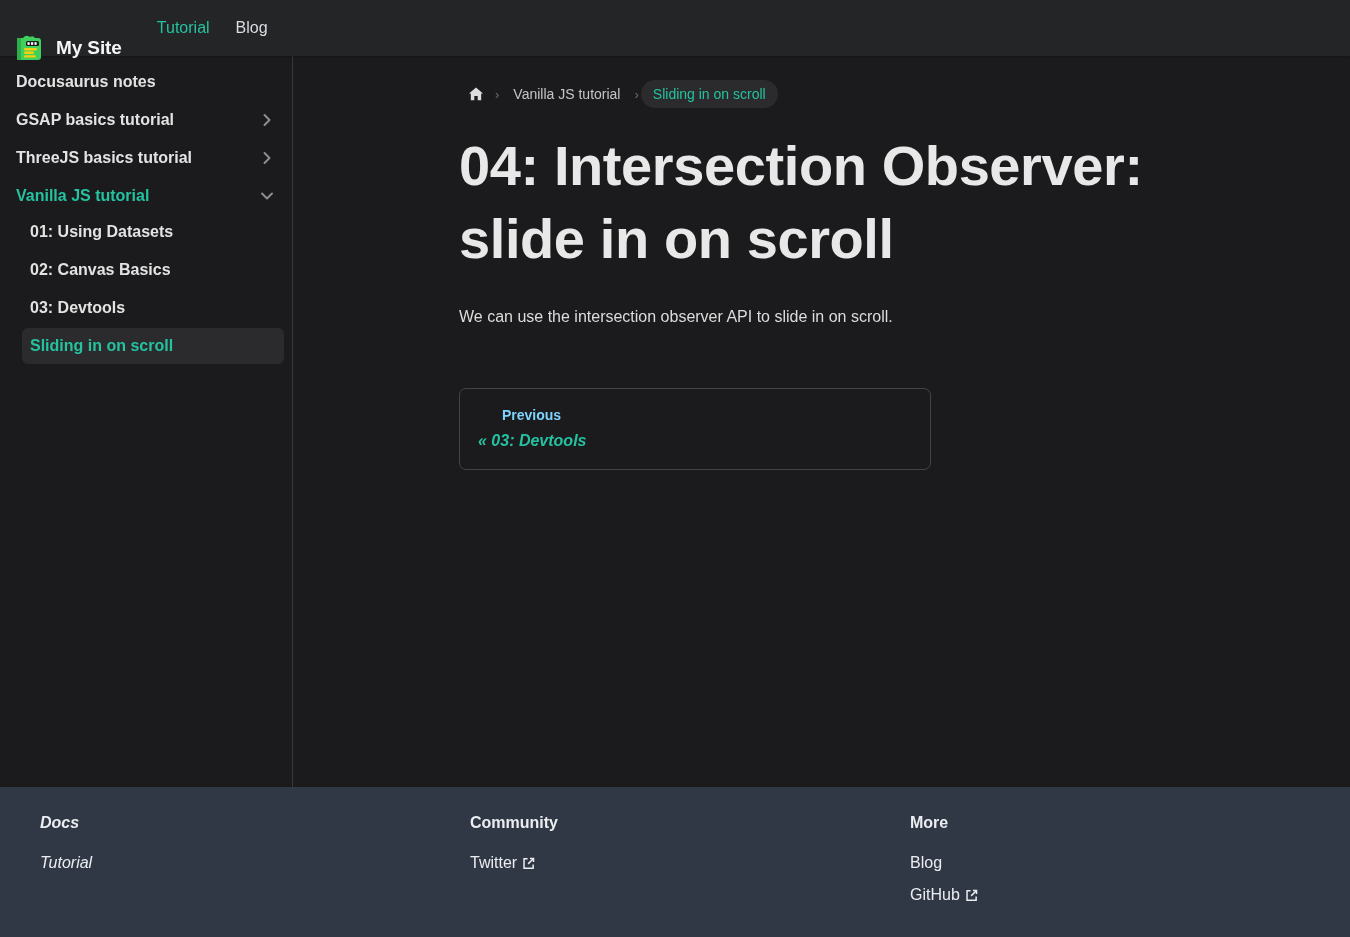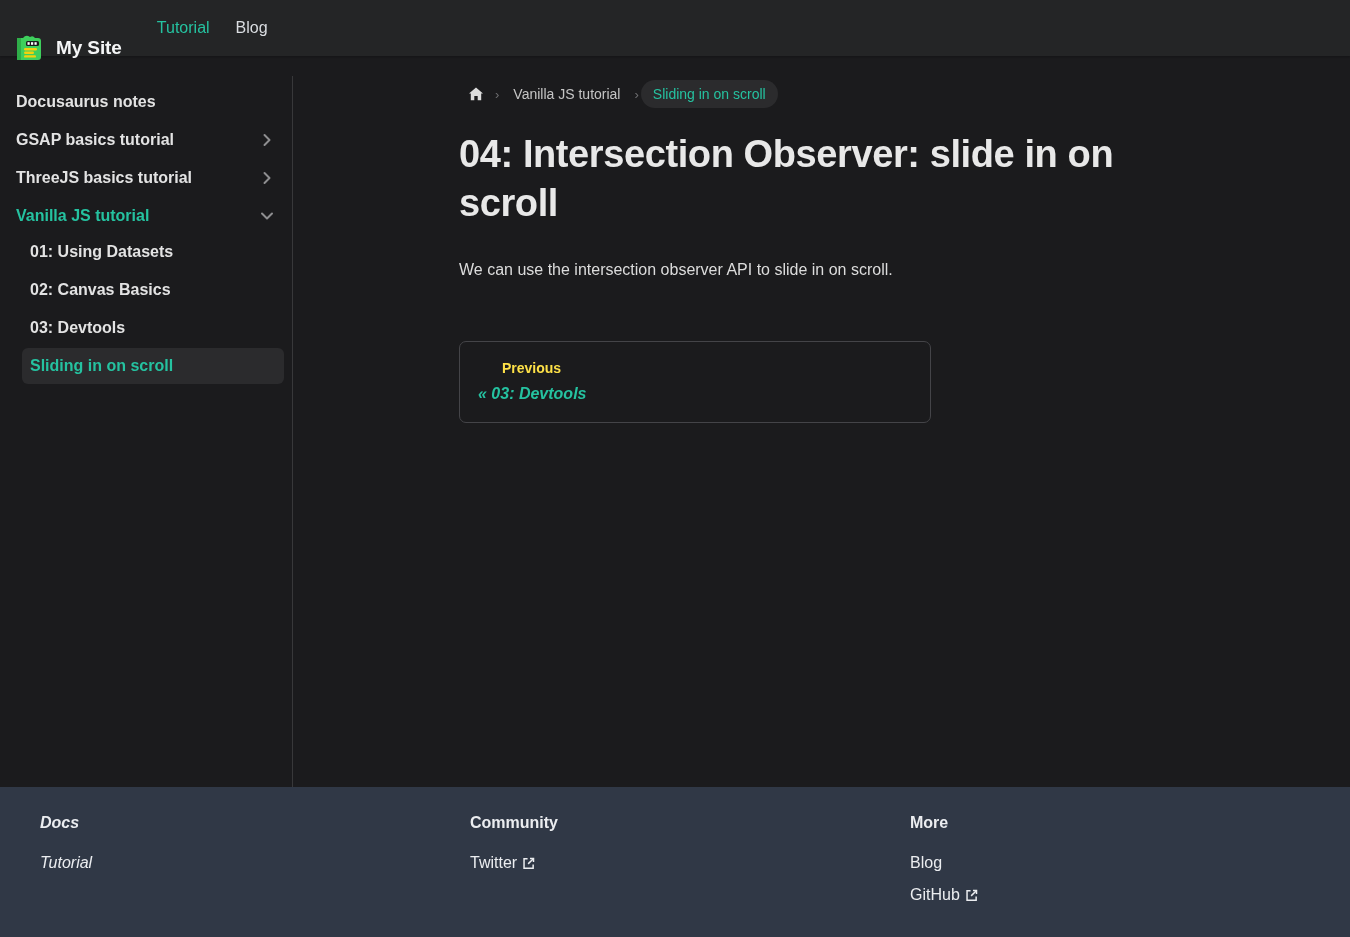--- a/index.html
+++ b/index.html
@@ -74,21 +74,20 @@
   }
 
   
   .sidebar {
     width: 293px;
     flex: 0 0 293px;
     border-right: 1px solid #38383a;
     padding: 8px 0 0 0;
     overflow-y: auto;
     background: #1b1b1d;
-    margin-top: 20px;
   }
   .sidebar-menu { list-style: none; padding: 0 8px; }
   .menu-item { margin: 0 0 2px 0; }
   .menu-link {
     display: flex;
     align-items: center;
     justify-content: space-between;
     padding: 7px 8px 7px 8px;
     border-radius: 6px;
     font-size: 16px;
@@ -156,21 +155,21 @@
   .breadcrumb-sep {
     color: #6e6e70;
     font-size: 13px;
     padding: 0 2px;
     user-select: none;
   }
   .home-icon { width: 16px; height: 16px; display: block; fill: #dcdcdc; }
 
   
   .doc-title {
-    font-size: 38px;
+    font-size: 56px;
     line-height: 1.3;
     font-weight: bold;
     color: #e8e8e8;
     letter-spacing: -0.4px;
     margin-bottom: 28px;
     word-break: break-word;
   }
   .doc-paragraph {
     font-size: 16px;
     line-height: 1.65;
@@ -188,21 +187,21 @@
     border-radius: 7px;
     padding: 16px 18px;
     width: 472px;
     text-decoration: none;
     display: block;
     background: transparent;
   }
   .pagination-sublabel {
     font-size: 14px;
     font-weight: bold;
-    color: #fde047;
+    color: #7dd3fc;
     margin-bottom: 4px;
     line-height: 20px;
     padding-left: 24px;
   }
   .pagination-title {
     font-size: 16px;
     font-weight: bold;
     color: #25c2a0;
     line-height: 24px;
     font-style: italic;

